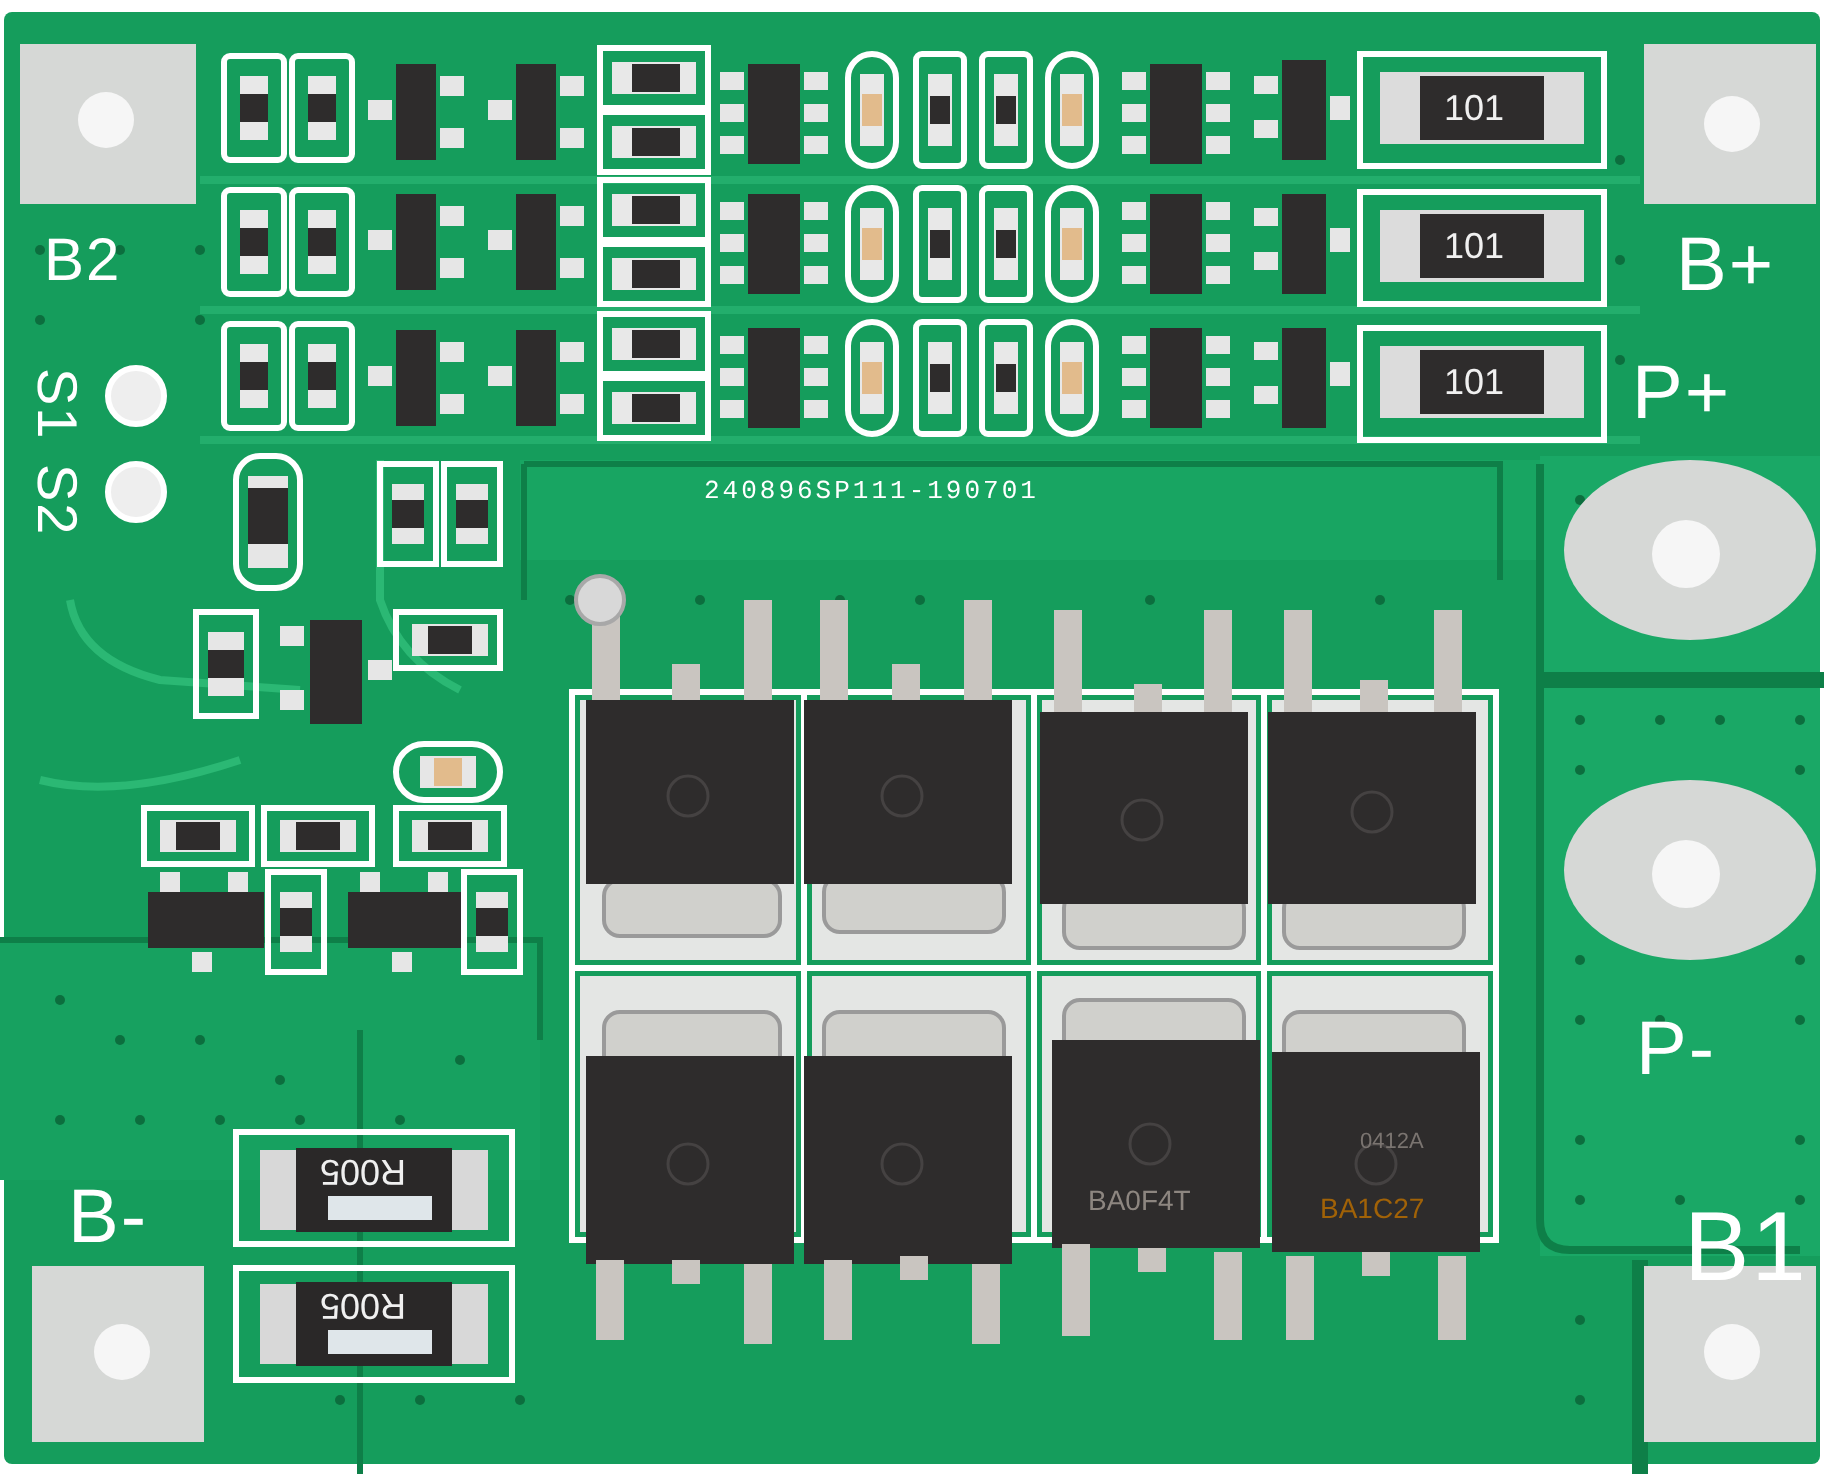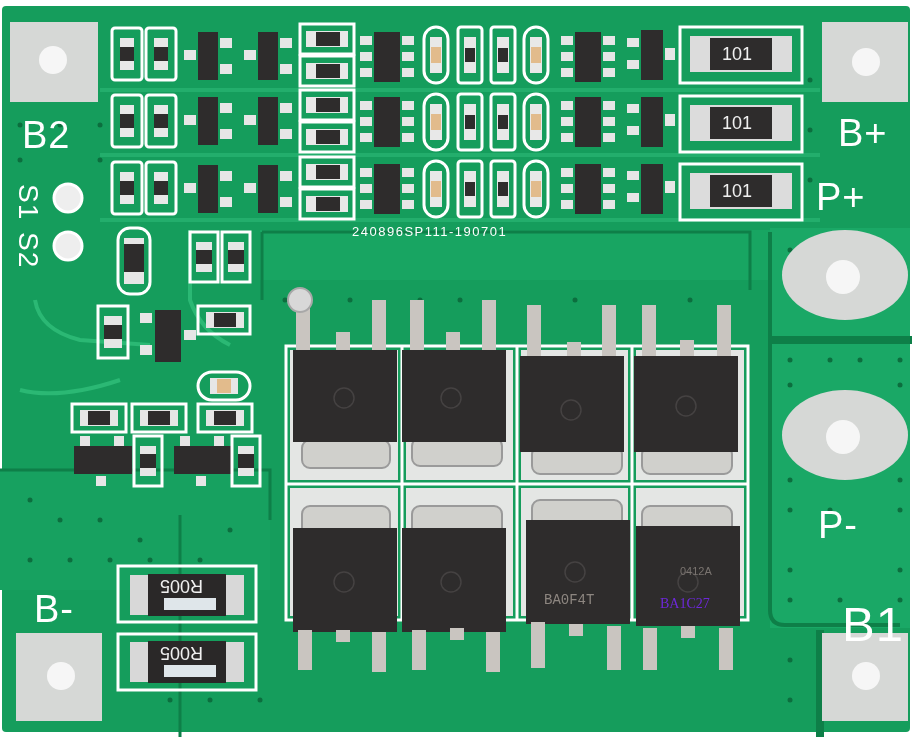--- a/index.html
+++ b/index.html
@@ -450,30 +450,30 @@
     <rect x="118" y="634" width="138" height="56" fill="none" stroke="#fff" stroke-width="3"></rect>
     <rect x="130" y="575" width="114" height="40" fill="#d8d8d8"></rect>
     <rect x="130" y="642" width="114" height="40" fill="#d8d8d8"></rect>
     <rect x="148" y="574" width="78" height="42" fill="#2a2828"></rect>
     <rect x="148" y="641" width="78" height="42" fill="#2a2828"></rect>
     <rect x="164" y="598" width="52" height="12" fill="#dfe6ea"></rect>
     <rect x="164" y="665" width="52" height="12" fill="#dfe6ea"></rect>
   </g>
 </svg>
 
-<div class="silk" style="left:22px;top:114px;font-size:38px;">B2</div>
+<div class="silk" style="left:22px;top:114px;font-size:30px;">B2</div>
 <div class="silk" style="left:838px;top:112px;font-size:38px;">B+</div>
 <div class="silk" style="left:816px;top:176px;font-size:38px;">P+</div>
 <div class="silk" style="left:8px;top:184px;font-size:28px;transform:rotate(90deg);transform-origin:18px 18px;">S1</div>
 <div class="silk" style="left:8px;top:232px;font-size:28px;transform:rotate(90deg);transform-origin:18px 18px;">S2</div>
 <div class="silk" style="left:818px;top:504px;font-size:38px;">P-</div>
 <div class="silk" style="left:842px;top:596px;font-size:49px;">B1</div>
 <div class="silk" style="left:34px;top:588px;font-size:38px;">B-</div>
-<div class="silk" style="left:352px;top:224px;font-size:13px;font-family:Liberation Sans, sans-serif;letter-spacing:1.5px;">240896SP111-190701</div>
+<div class="silk" style="left:352px;top:238px;font-size:13px;font-family:Liberation Mono, monospace;letter-spacing:1.5px;">240896SP111-190701</div>
 
 <div class="abs" style="left:722px;top:44px;color:#f0f0f0;font-size:18px;font-family:'Liberation Sans',sans-serif;">101</div>
 <div class="abs" style="left:722px;top:113px;color:#f0f0f0;font-size:18px;font-family:'Liberation Sans',sans-serif;">101</div>
 <div class="abs" style="left:722px;top:181px;color:#f0f0f0;font-size:18px;font-family:'Liberation Sans',sans-serif;">101</div>
 <div class="abs" style="left:160px;top:575px;color:#f0f0f0;font-size:18px;font-family:'Liberation Sans',sans-serif;transform:rotate(180deg);">R005</div>
 <div class="abs" style="left:160px;top:642px;color:#f0f0f0;font-size:18px;font-family:'Liberation Sans',sans-serif;transform:rotate(180deg);">R005</div>
-<div class="abs" style="left:544px;top:592px;color:#8d8680;font-size:14px;font-family:Liberation Mono, monospace;">BA0F4T</div>
-<div class="abs" style="left:660px;top:596px;color:#6d28d9;font-size:14px;font-family:Liberation Serif, serif;">BA1C27</div>
+<div class="abs" style="left:544px;top:592px;color:#8d8680;font-size:14px;font-family:Liberation Sans, sans-serif;">BA0F4T</div>
+<div class="abs" style="left:660px;top:596px;color:#a16207;font-size:14px;font-family:Liberation Sans, sans-serif;">BA1C27</div>
 <div class="abs" style="left:680px;top:565px;color:#7a7470;font-size:11px;font-family:'Liberation Sans',sans-serif;">0412A</div>
 
 </body></html>

